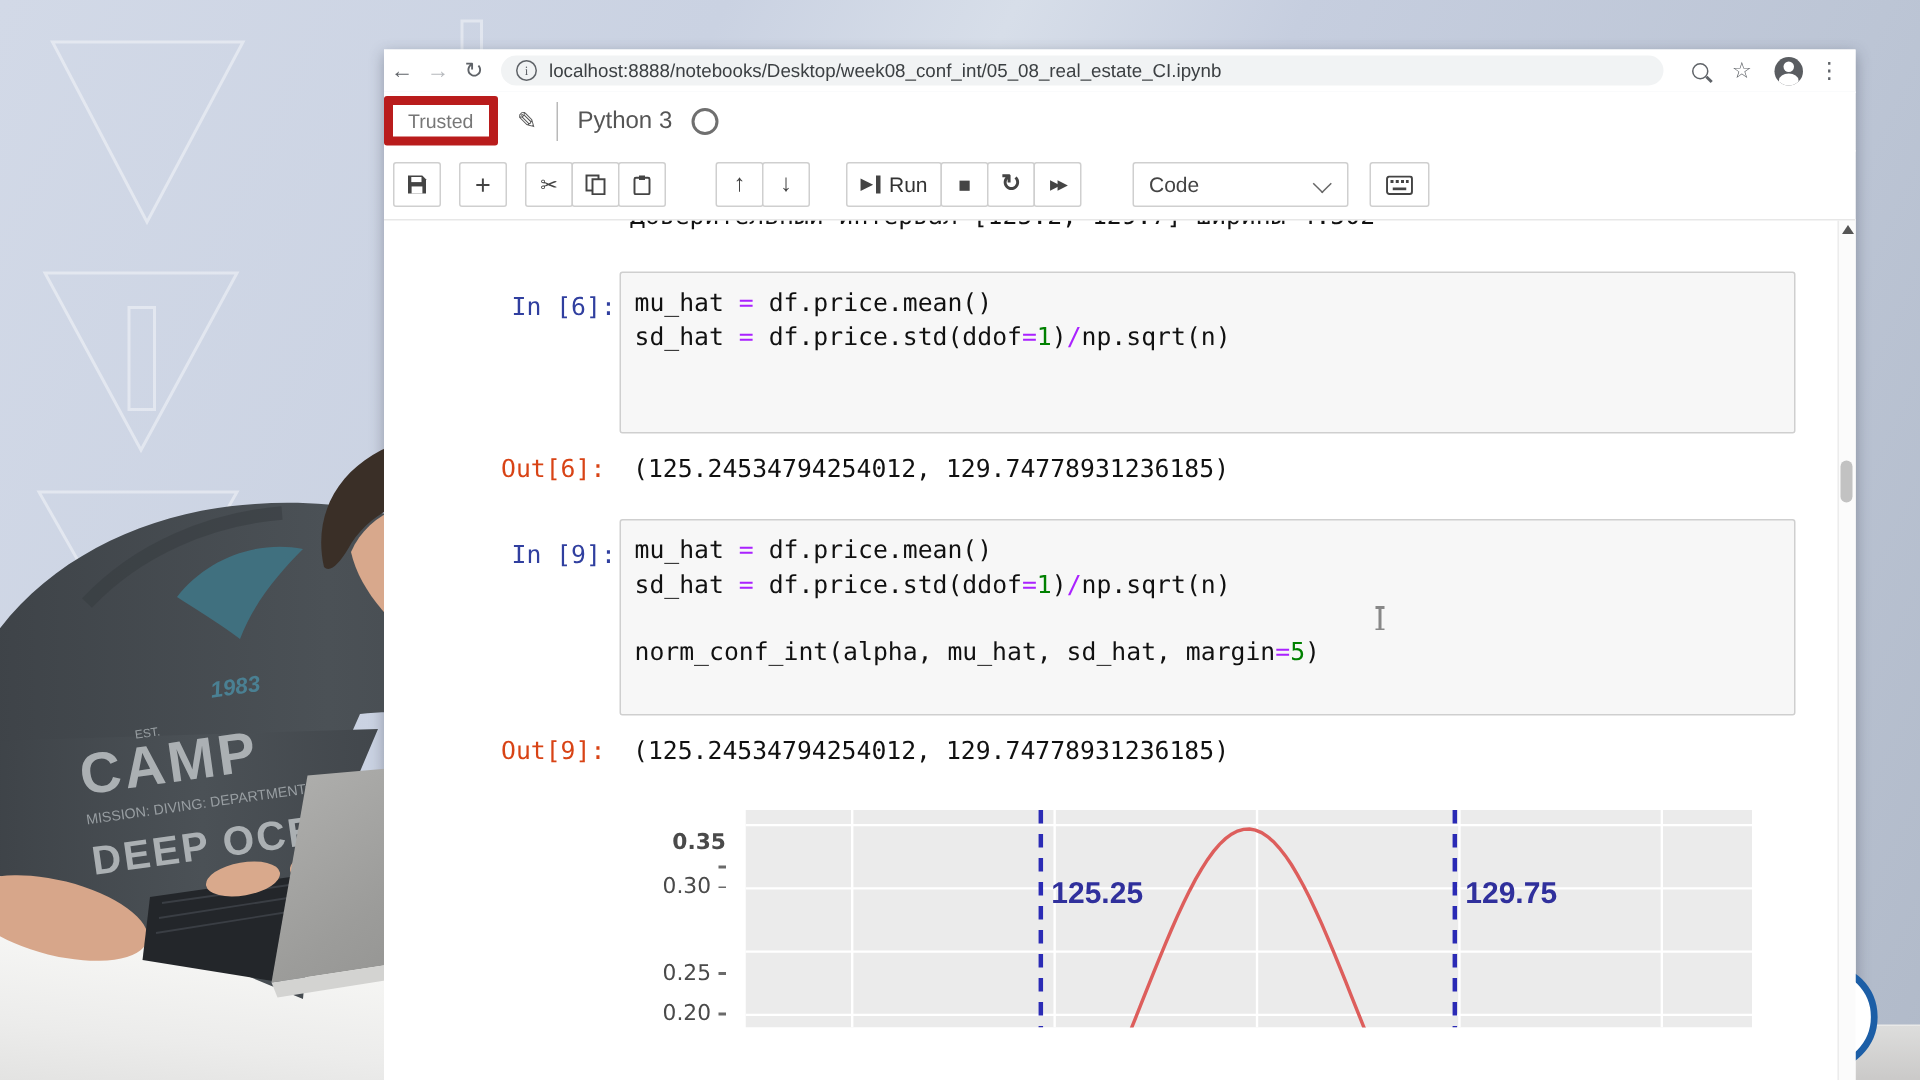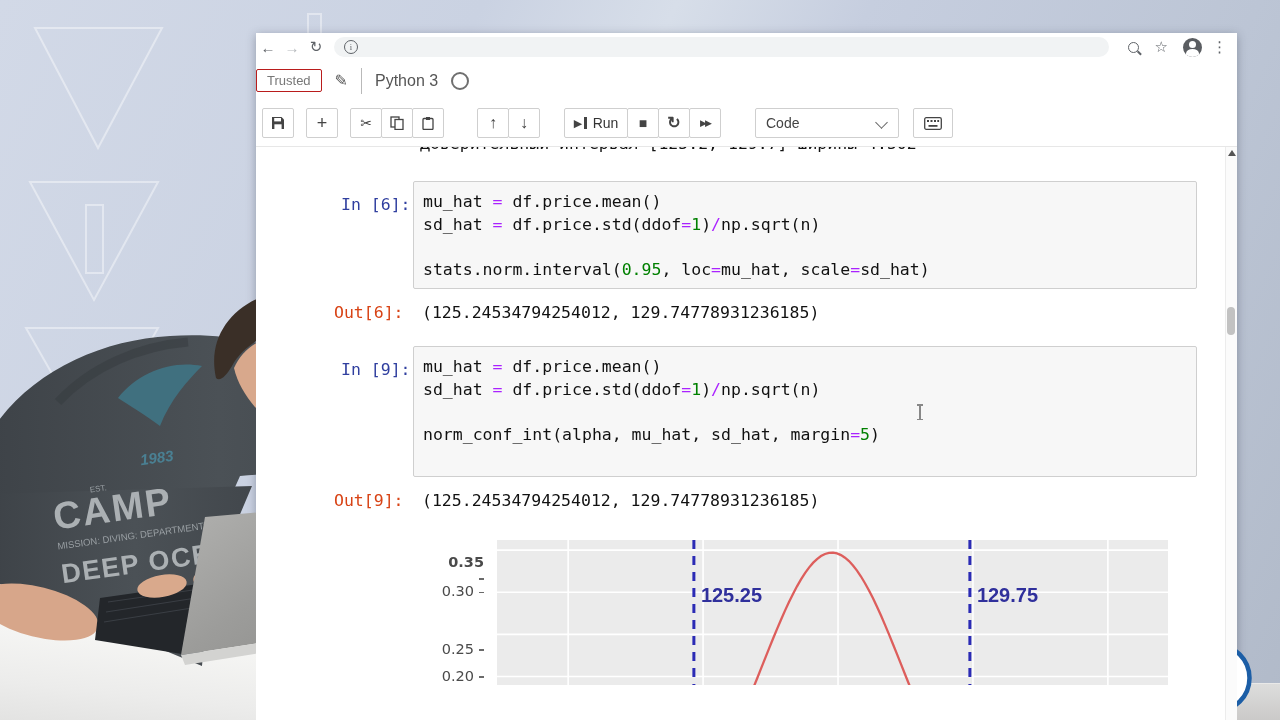--- a/index.html
+++ b/index.html
@@ -21,21 +21,21 @@
   .star{font-size:15px;color:#5f6368;margin:0 7px;}
   .avatar{width:19px;height:19px;border-radius:50%;background:#5a5d61;position:relative;overflow:hidden;margin:0 8px;flex:none;}
   .avatar::before{content:"";position:absolute;width:7px;height:7px;border-radius:50%;background:#fff;left:6px;top:3px;}
   .avatar::after{content:"";position:absolute;width:13px;height:9px;border-radius:50% 50% 0 0;background:#fff;left:3px;top:11.5px;}
   .dots{font-size:15px;color:#5f6368;margin:0 10px 0 2px;}
   
   .menubar{position:absolute;left:0;top:28px;width:100%;height:39px;background:#fff;border-bottom:1px solid #e7e7e7;display:flex;align-items:center;}
   .menus{display:flex;gap:43px;padding-left:22px;flex:1;}
   .menu-item{font-size:15.5px;color:#3a3a3a;cursor:pointer;}
   .mb-right{display:flex;align-items:center;gap:13px;padding-right:46px;}
-  .trusted{border:1px solid #b91c1c;border-radius:2px;color:#777;font-size:13px;padding:3px 10px;background:#fff;}
+  .trusted{border:6px solid #b91c1c;border-radius:2px;color:#777;font-size:13px;padding:3px 10px;background:#fff;}
   .pencil{font-size:16px;color:#555;}
   .vdiv{width:1px;height:26px;background:#b9b9b9;}
   .kname{font-size:16px;color:#555;}
   .kdot{width:14px;height:14px;border:2px solid #6f6f6f;border-radius:50%;}
   
   .toolbar{position:absolute;left:0;top:67px;width:100%;height:46px;background:#fff;border-bottom:1px solid #e7e7e7;z-index:3;}
   .tbtn{position:absolute;top:8px;height:30px;background:#fff;border:1px solid #cfcfcf;border-radius:2px;display:flex;align-items:center;justify-content:center;font-size:14px;color:#444;box-sizing:border-box;cursor:pointer;}
   .glyph{font-size:14px;color:#444;line-height:1;}
   .runlab{margin-left:6px;color:#333;}
   .runbar{width:2.5px;height:12px;background:#444;margin-left:2px;}
@@ -93,20 +93,21 @@
   </svg>
 
   <div class="browser">
 
     <div class="urlbar">
       <span class="navic">←</span>
       <span class="navic dim">→</span>
       <span class="navic">↻</span>
       <div class="pill">
         <span class="info">i</span>
+        <span class="url">localhost:8888/notebooks/Desktop/week08_conf_int/05_08_real_estate_CI.ipynb</span>
       </div>
       <span class="mag"></span>
       <span class="star">☆</span>
       <span class="avatar"></span>
       <span class="dots">⋮</span>
     </div>
 
     <div class="menubar">
       <div class="mb-right">
         <span class="trusted">Trusted</span>
@@ -182,21 +183,20 @@
     </div>
 
     <div class="content">
       <div class="clipline mono">Доверительный интервал [125.2, 129.7] ширины 4.502</div>
       <div id="cells">
           <div class="prompt-in mono" style="top: 48px;">In [6]:</div>
           <div class="code-box" style="top: 35px; height: 108px;">
             <div class="code-line mono"><span class="tok">mu_hat </span><span class="tok-op">=</span><span class="tok"> df.price.mean()</span></div>
             <div class="code-line mono"><span class="tok">sd_hat </span><span class="tok-op">=</span><span class="tok"> df.price.std(ddof</span><span class="tok-op">=</span><span class="tok-num">1</span><span class="tok">)</span><span class="tok-op">/</span><span class="tok">np.sqrt(n)</span></div>
             <div class="code-line mono">&nbsp;</div>
-            <div class="code-line mono"><span class="tok">stats.norm.interval(</span><span class="tok-num">0.95</span><span class="tok">, loc</span><span class="tok-op">=</span><span class="tok">mu_hat, scale</span><span class="tok-op">=</span><span class="tok">sd_hat)</span></div>
           </div>
           <div class="prompt-out mono" style="top: 156px;">Out[6]:</div>
           <div class="out-text mono" style="top: 156px;">(125.24534794254012, 129.74778931236185)</div>
           <div class="prompt-in mono" style="top: 213px;">In [9]:</div>
           <div class="code-box" style="top: 200px; height: 130.5px;">
             <div class="code-line mono"><span class="tok">mu_hat </span><span class="tok-op">=</span><span class="tok"> df.price.mean()</span></div>
             <div class="code-line mono"><span class="tok">sd_hat </span><span class="tok-op">=</span><span class="tok"> df.price.std(ddof</span><span class="tok-op">=</span><span class="tok-num">1</span><span class="tok">)</span><span class="tok-op">/</span><span class="tok">np.sqrt(n)</span></div>
             <div class="code-line mono">&nbsp;</div>
             <div class="code-line mono"><span class="tok">norm_conf_int(alpha, mu_hat, sd_hat, margin</span><span class="tok-op">=</span><span class="tok-num">5</span><span class="tok">)</span></div>
             <span class="caret"></span>

